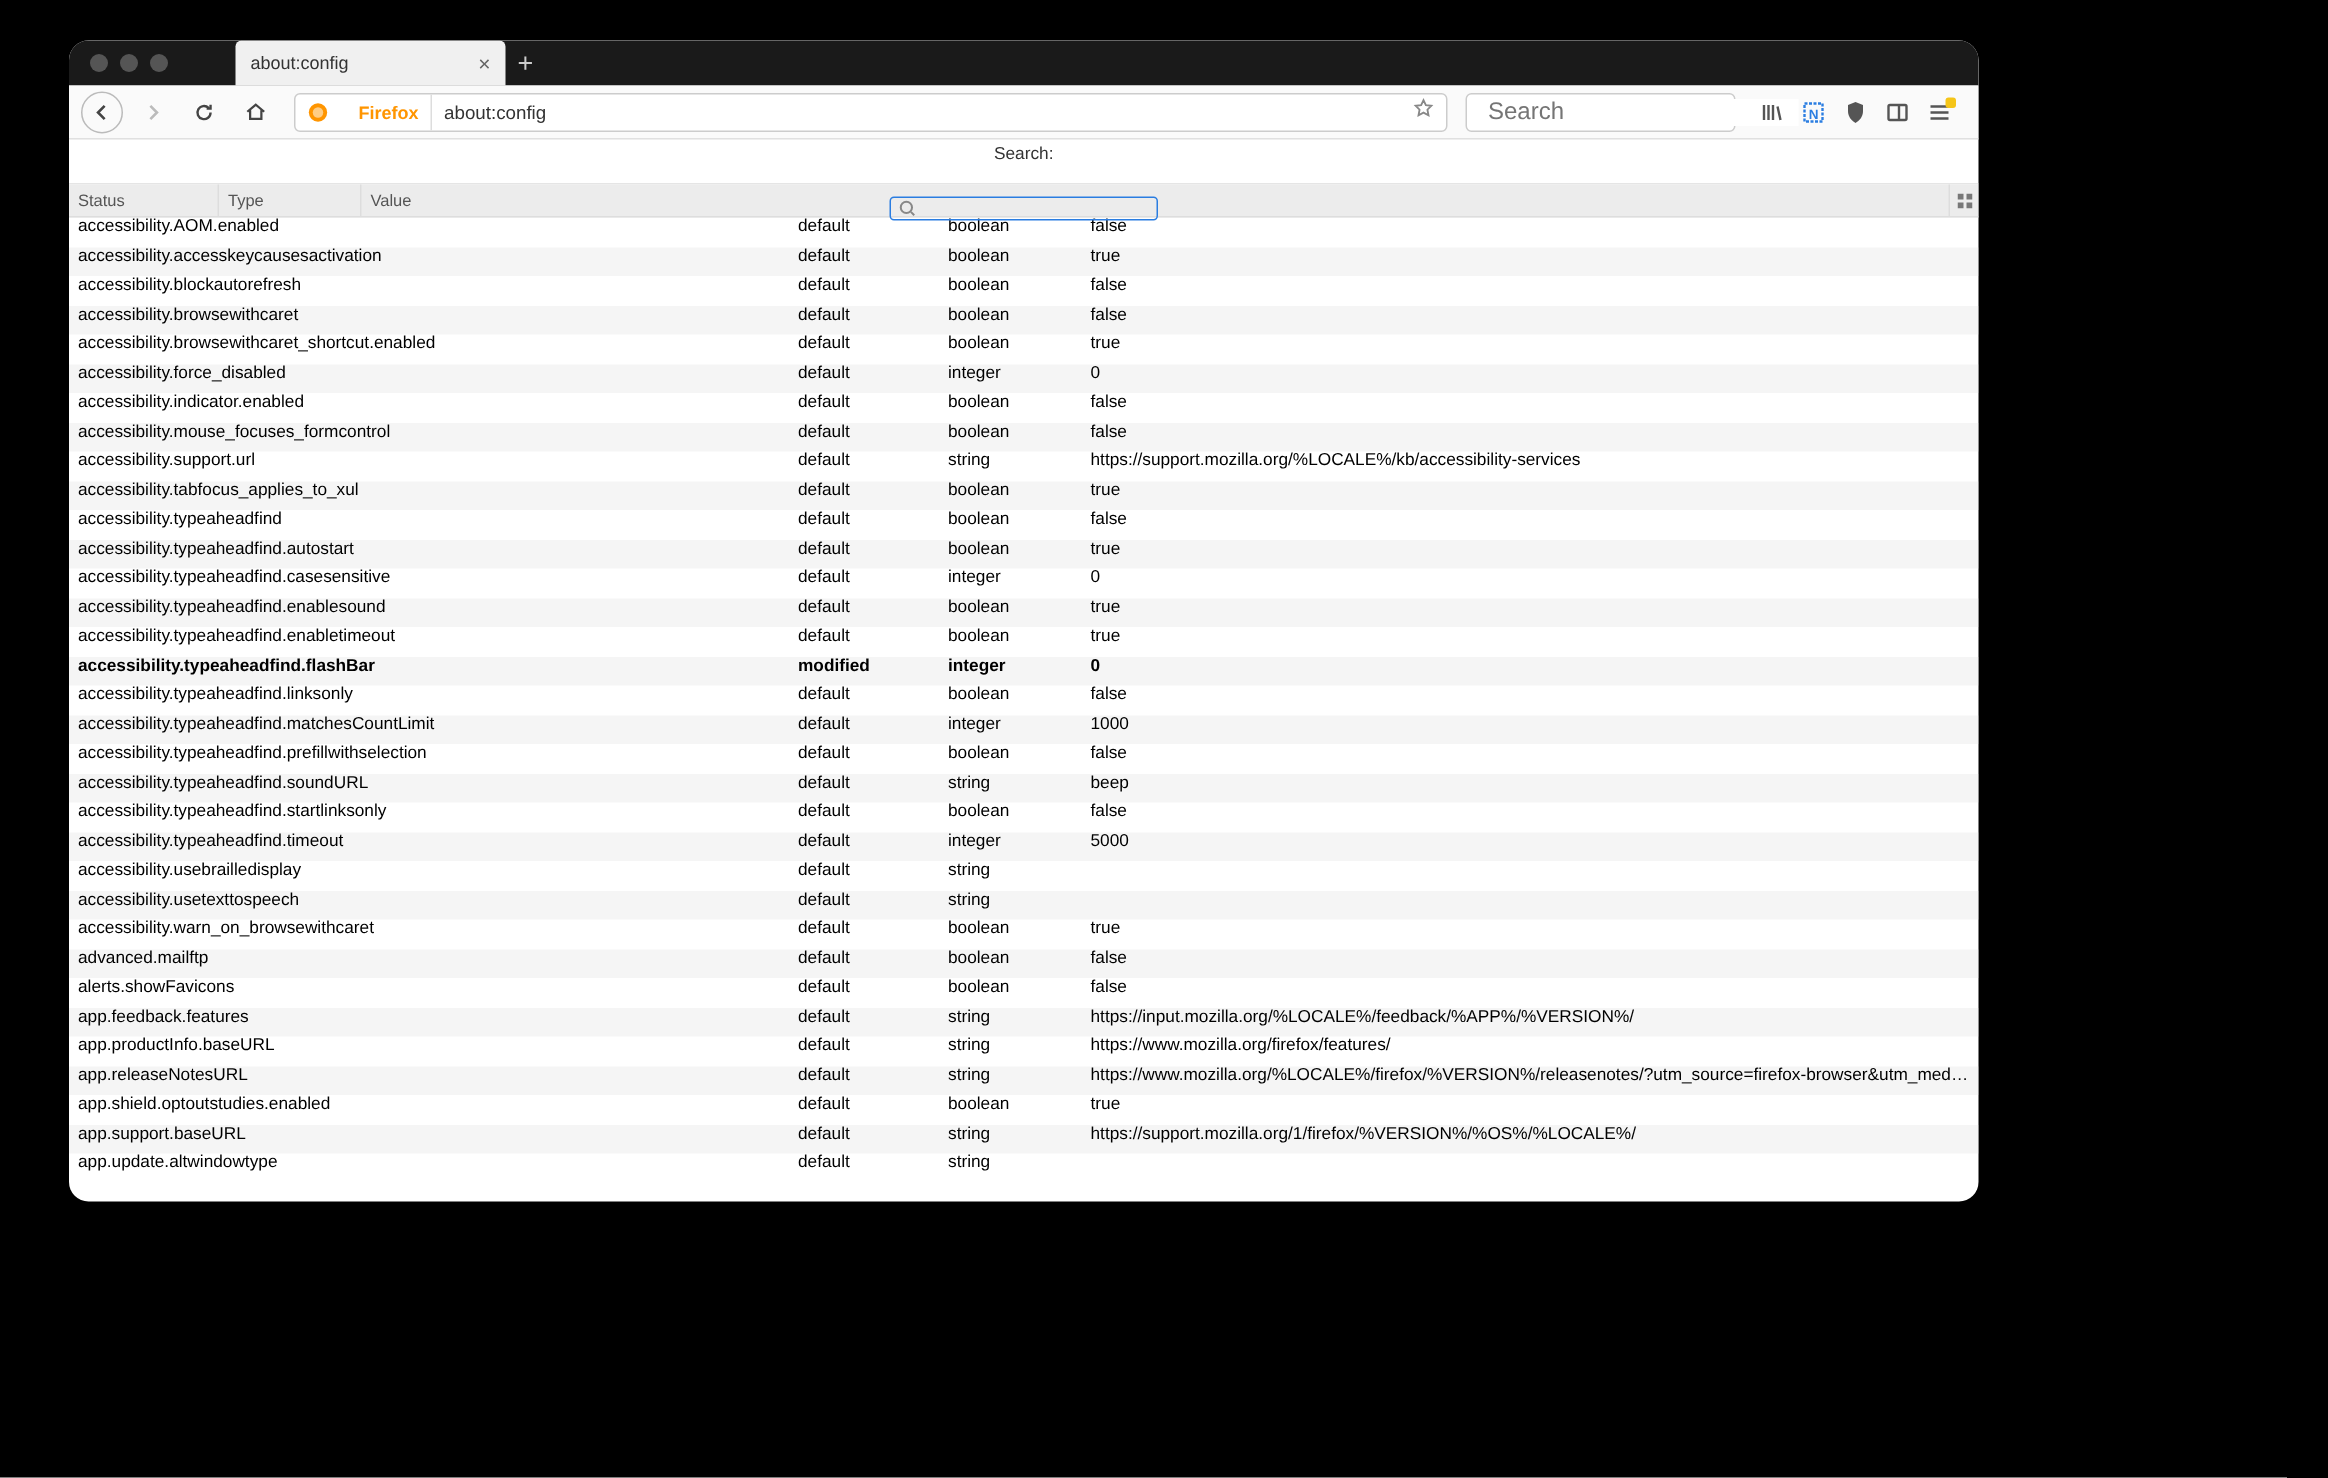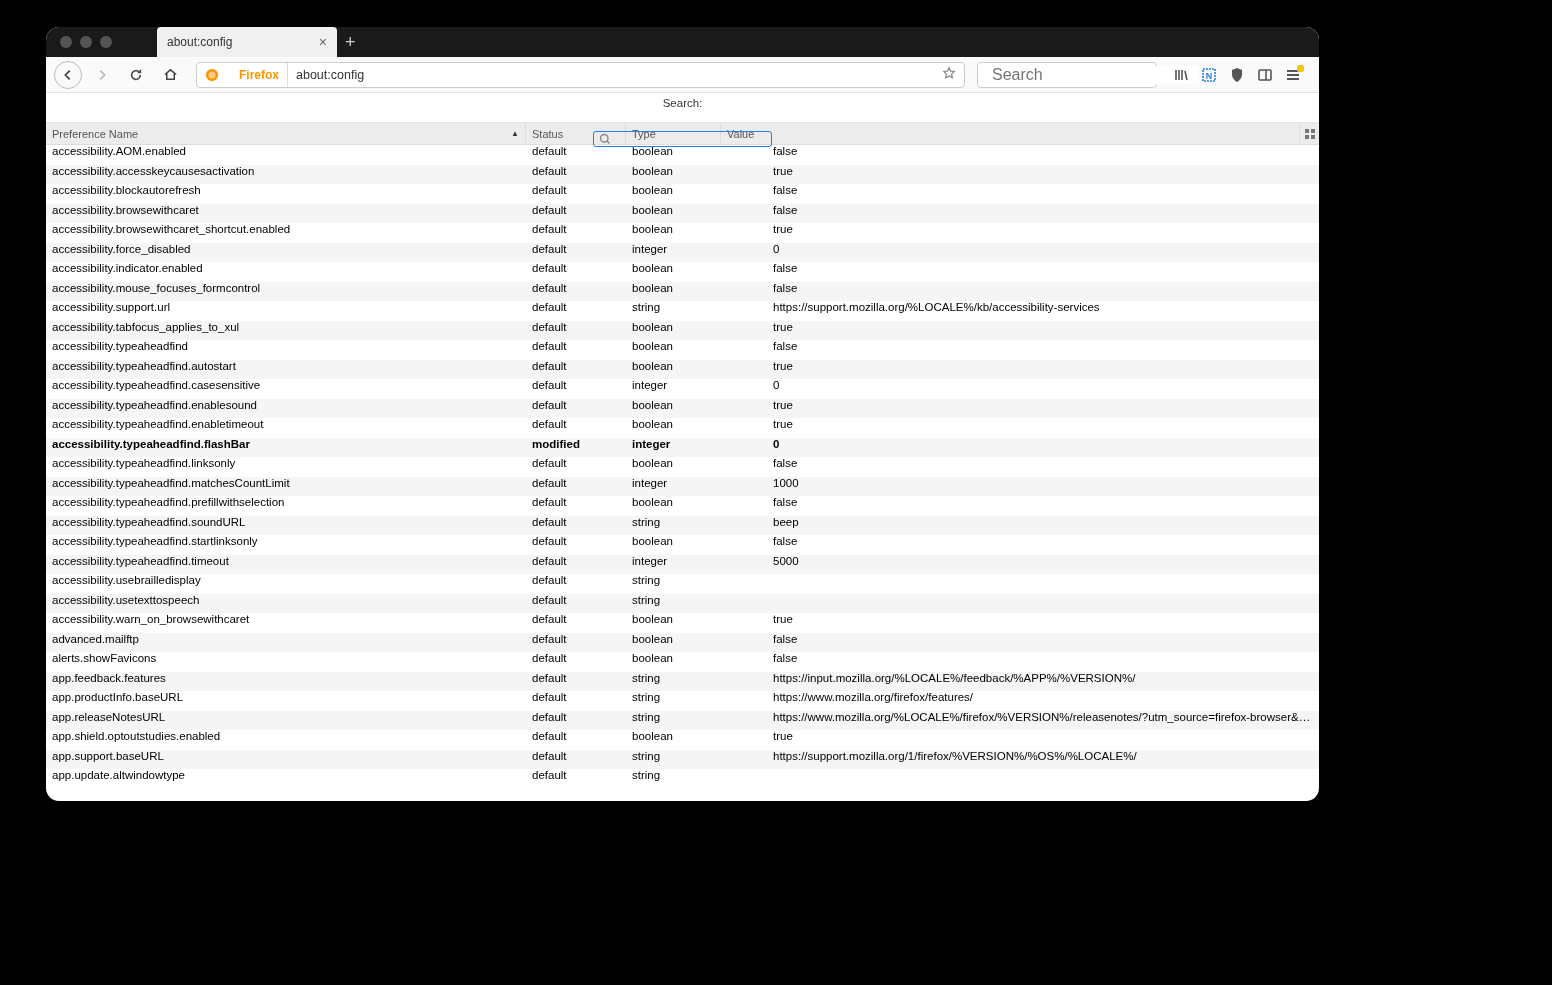--- a/index.html
+++ b/index.html
@@ -40,21 +40,21 @@
 .col-picker { width:20px; display:flex; align-items:center; justify-content:center; color:#777; cursor:pointer; border-left:1px solid #ddd; }
 .sort-ind { font-size:8px; color:#333; }
 .rows { flex:1; overflow-y:auto; overflow-x:hidden; font-size:11.5px; }
 .row { display:flex; height:19.5px; cursor:pointer; }
 .row:nth-child(even) { background:#f5f5f5; }
 .row.mod { font-weight:700; }
 .cell { padding:0 6px; white-space:nowrap; overflow:hidden; text-overflow:ellipsis; }
 .cell.pref { width:480px; }
 .cell.status { width:100px; }
 .cell.type { width:95px; }
-.cell.value { flex:1;margin-left:46px; }
+.cell.value { flex:1; }
 </style>
 </head>
 <body>
 
 <div class="window">
   <div class="titlebar">
     <div class="traffic">
       <div class="dot"></div>
       <div class="dot"></div>
       <div class="dot"></div>
@@ -137,24 +137,20 @@
     <div class="search-input-wrap">
       <svg width="12" height="12" viewBox="0 0 16 16" fill="none" stroke="currentColor" stroke-width="1.8">
           <circle cx="7" cy="7" r="5"></circle>
           <path d="M11 11l3 3"></path>
         </svg>
       <input style="">
     </div>
   </div>
 
   <div class="headers">
-    <div class="hcol pref">
-      <span>Preference Name</span>
-      <span class="sort-ind">▲</span>
-    </div>
     <div class="hcol status">
         <span>Status</span>
       </div>
     <div class="hcol type">
         <span>Type</span>
       </div>
     <div class="hcol value">
         <span>Value</span>
       </div>
     <div class="col-picker">

